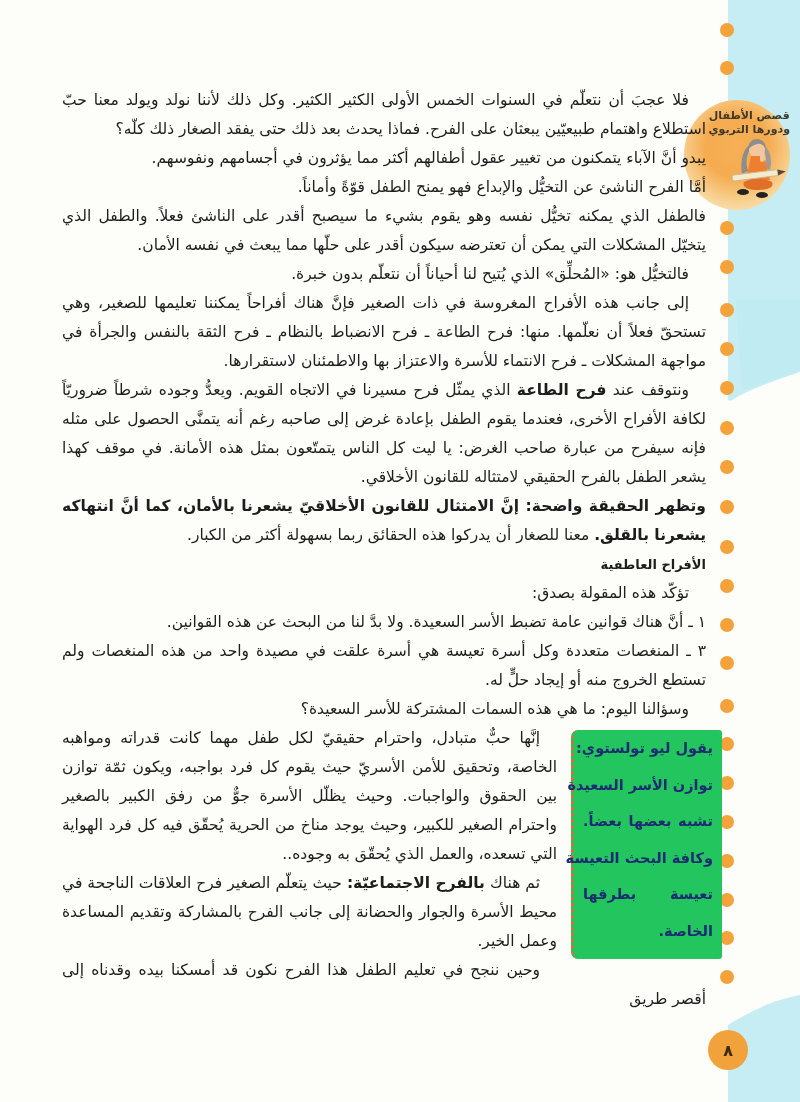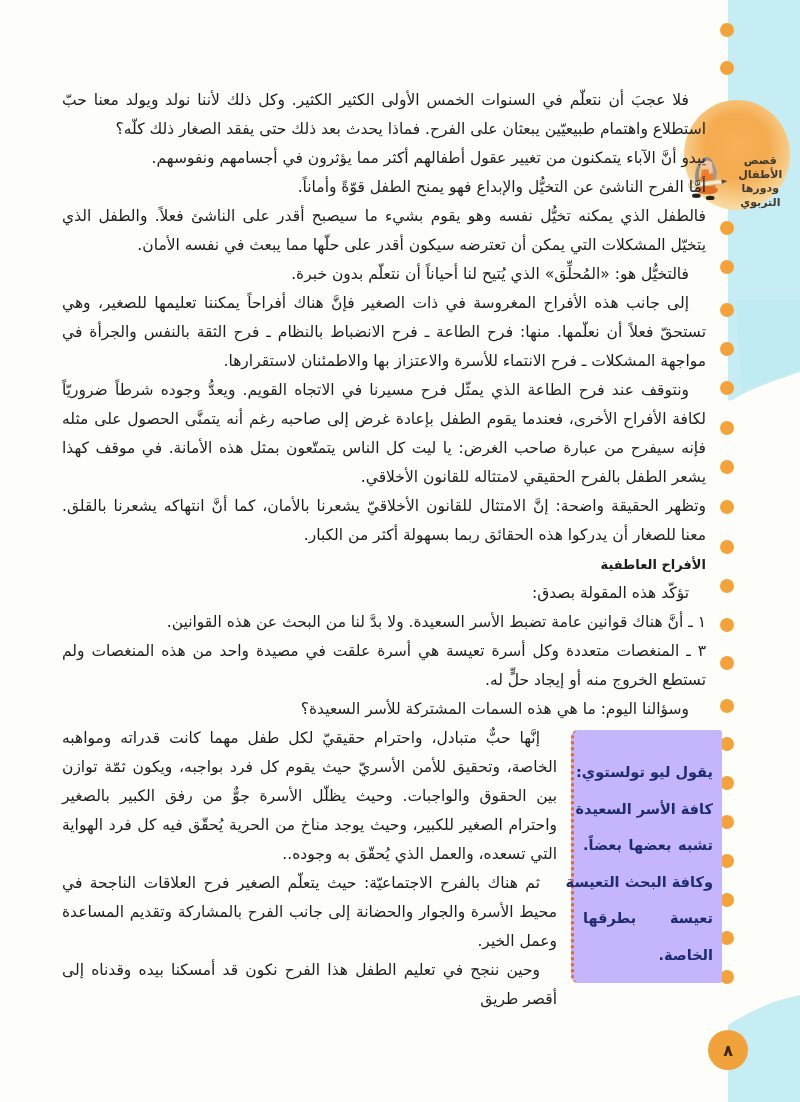--- a/index.html
+++ b/index.html
@@ -11,38 +11,38 @@
   
   .stripe-top{position:absolute;left:728px;top:0;width:72px;height:402px;}
   .stripe-bottom{position:absolute;left:728px;top:995px;width:72px;height:107px;}
   .stripe-top svg,.stripe-bottom svg{display:block;width:100%;height:100%;}
   
   .dot{position:absolute;width:14px;height:14px;border-radius:50%;}
   
   .badge{
     position:absolute;left:684px;top:100px;width:106px;height:110px;border-radius:50%;
     background:radial-gradient(circle at 50% 42%, #f7b057 0%, #f5ab4f 38%, #f8d79c 72%, #fbeed0 100%);
-    display:flex;flex-direction:row;align-items:flex-end;box-sizing:border-box;padding-top:9px;
+    display:flex;flex-direction:column;align-items:flex-start;box-sizing:border-box;padding-top:9px;
   }
   .badge-title{font-size:11px;font-weight:bold;color:#3d392c;text-align:center;line-height:14px;letter-spacing:0;}
   .badge .girl{margin-top:1px;}
   
   .text-block{
     position:absolute;top:86px;right:94px;width:644px;
     color:#1d1d1d;font-size:15.5px;line-height:29px;text-align:justify;
   }
   .para{margin:0;}
   .para.ind{text-indent:17px;}
   .sec-head{margin:0;font-size:13px;font-weight:bold;line-height:29px;}
-  .bold{font-weight:normal;}
+  .bold{font-weight:bold;}
   
   .quote-box{
     float:right;width:130px;box-sizing:content-box;
-    margin:6px -16px 4px 14px;padding:24px 9px 10px 9px;
-    background:#c4b5fd;border-left:3px dotted #e06a35;border-radius:7px 3px 3px 7px;
+    margin:6px -16px 4px 14px;padding:0 9px 10px 9px;
+    background:#22c55e;border-left:3px dotted #e06a35;border-radius:7px 3px 3px 7px;
   }
   .q-line{
     font-weight:bold;color:#1d2b72;font-size:14.5px;line-height:36.5px;
     text-align:justify;text-align-last:justify;white-space:nowrap;
   }
   
   .page-num{
     position:absolute;left:708px;top:1030px;width:40px;height:40px;border-radius:50%;
     background:#f2a23b;display:flex;align-items:center;justify-content:center;
     color:#3a2a12;font-size:16px;font-weight:bold;
@@ -131,21 +131,21 @@
       <p class="para ind"><span>إلى جانب هذه الأفراح المغروسة في ذات الصغير فإنَّ هناك أفراحاً يمكننا تعليمها للصغير، وهي تستحقّ فعلاً أن نعلّمها. منها: فرح الطاعة ـ فرح الانضباط بالنظام ـ فرح الثقة بالنفس والجرأة في مواجهة المشكلات ـ فرح الانتماء للأسرة والاعتزاز بها والاطمئنان لاستقرارها.</span></p>
       <p class="para ind"><span>ونتوقف عند </span><span class="bold">فرح الطاعة</span><span> الذي يمثّل فرح مسيرنا في الاتجاه القويم. ويعدُّ وجوده شرطاً ضروريّاً لكافة الأفراح الأخرى، فعندما يقوم الطفل بإعادة غرض إلى صاحبه رغم أنه يتمنَّى الحصول على مثله فإنه سيفرح من عبارة صاحب الغرض: يا ليت كل الناس يتمتّعون بمثل هذه الأمانة. في موقف كهذا يشعر الطفل بالفرح الحقيقي لامتثاله للقانون الأخلاقي.</span></p>
       <p class="para"><span class="bold">وتظهر الحقيقة واضحة: إنَّ الامتثال للقانون الأخلاقيّ يشعرنا بالأمان، كما أنَّ انتهاكه يشعرنا بالقلق.</span><span> معنا للصغار أن يدركوا هذه الحقائق ربما بسهولة أكثر من الكبار.</span></p>
       <h2 class="sec-head">الأفراح العاطفية</h2>
       <p class="para ind"><span>تؤكّد هذه المقولة بصدق:</span></p>
       <p class="para"><span>١ ـ أنَّ هناك قوانين عامة تضبط الأسر السعيدة. ولا بدَّ لنا من البحث عن هذه القوانين.</span></p>
       <p class="para"><span>٣ ـ المنغصات متعددة وكل أسرة تعيسة هي أسرة علقت في مصيدة واحد من هذه المنغصات ولم تستطع الخروج منه أو إيجاد حلٍّ له.</span></p>
       <p class="para ind"><span>وسؤالنا اليوم: ما هي هذه السمات المشتركة للأسر السعيدة؟</span></p>
       <aside class="quote-box">
         <div class="q-line">يقول ليو تولستوي:</div>
-        <div class="q-line">كافة الأسر السعيدة</div>
+        <div class="q-line">توازن الأسر السعيدة</div>
         <div class="q-line">تشبه بعضها بعضاً.</div>
         <div class="q-line">وكافة البحث التعيسة</div>
         <div class="q-line">تعيسة بطرقها</div>
         <div class="q-line">الخاصة.</div>
       </aside>
       <p class="para ind"><span>إنَّها حبٌّ متبادل، واحترام حقيقيّ لكل طفل مهما كانت قدراته ومواهبه الخاصة، وتحقيق للأمن الأسريّ حيث يقوم كل فرد بواجبه، ويكون ثمّة توازن بين الحقوق والواجبات. وحيث يظلّل الأسرة جوٌّ من رفق الكبير بالصغير واحترام الصغير للكبير، وحيث يوجد مناخ من الحرية يُحقّق فيه كل فرد الهواية التي تسعده، والعمل الذي يُحقّق به وجوده..</span></p>
       <p class="para ind"><span>ثم هناك </span><span class="bold">بالفرح الاجتماعيّة:</span><span> حيث يتعلّم الصغير فرح العلاقات الناجحة في محيط الأسرة والجوار والحضانة إلى جانب الفرح بالمشاركة وتقديم المساعدة وعمل الخير.</span></p>
       <p class="para ind"><span>وحين ننجح في تعليم الطفل هذا الفرح نكون قد أمسكنا بيده وقدناه إلى أقصر طريق</span></p>
     </main>
 

